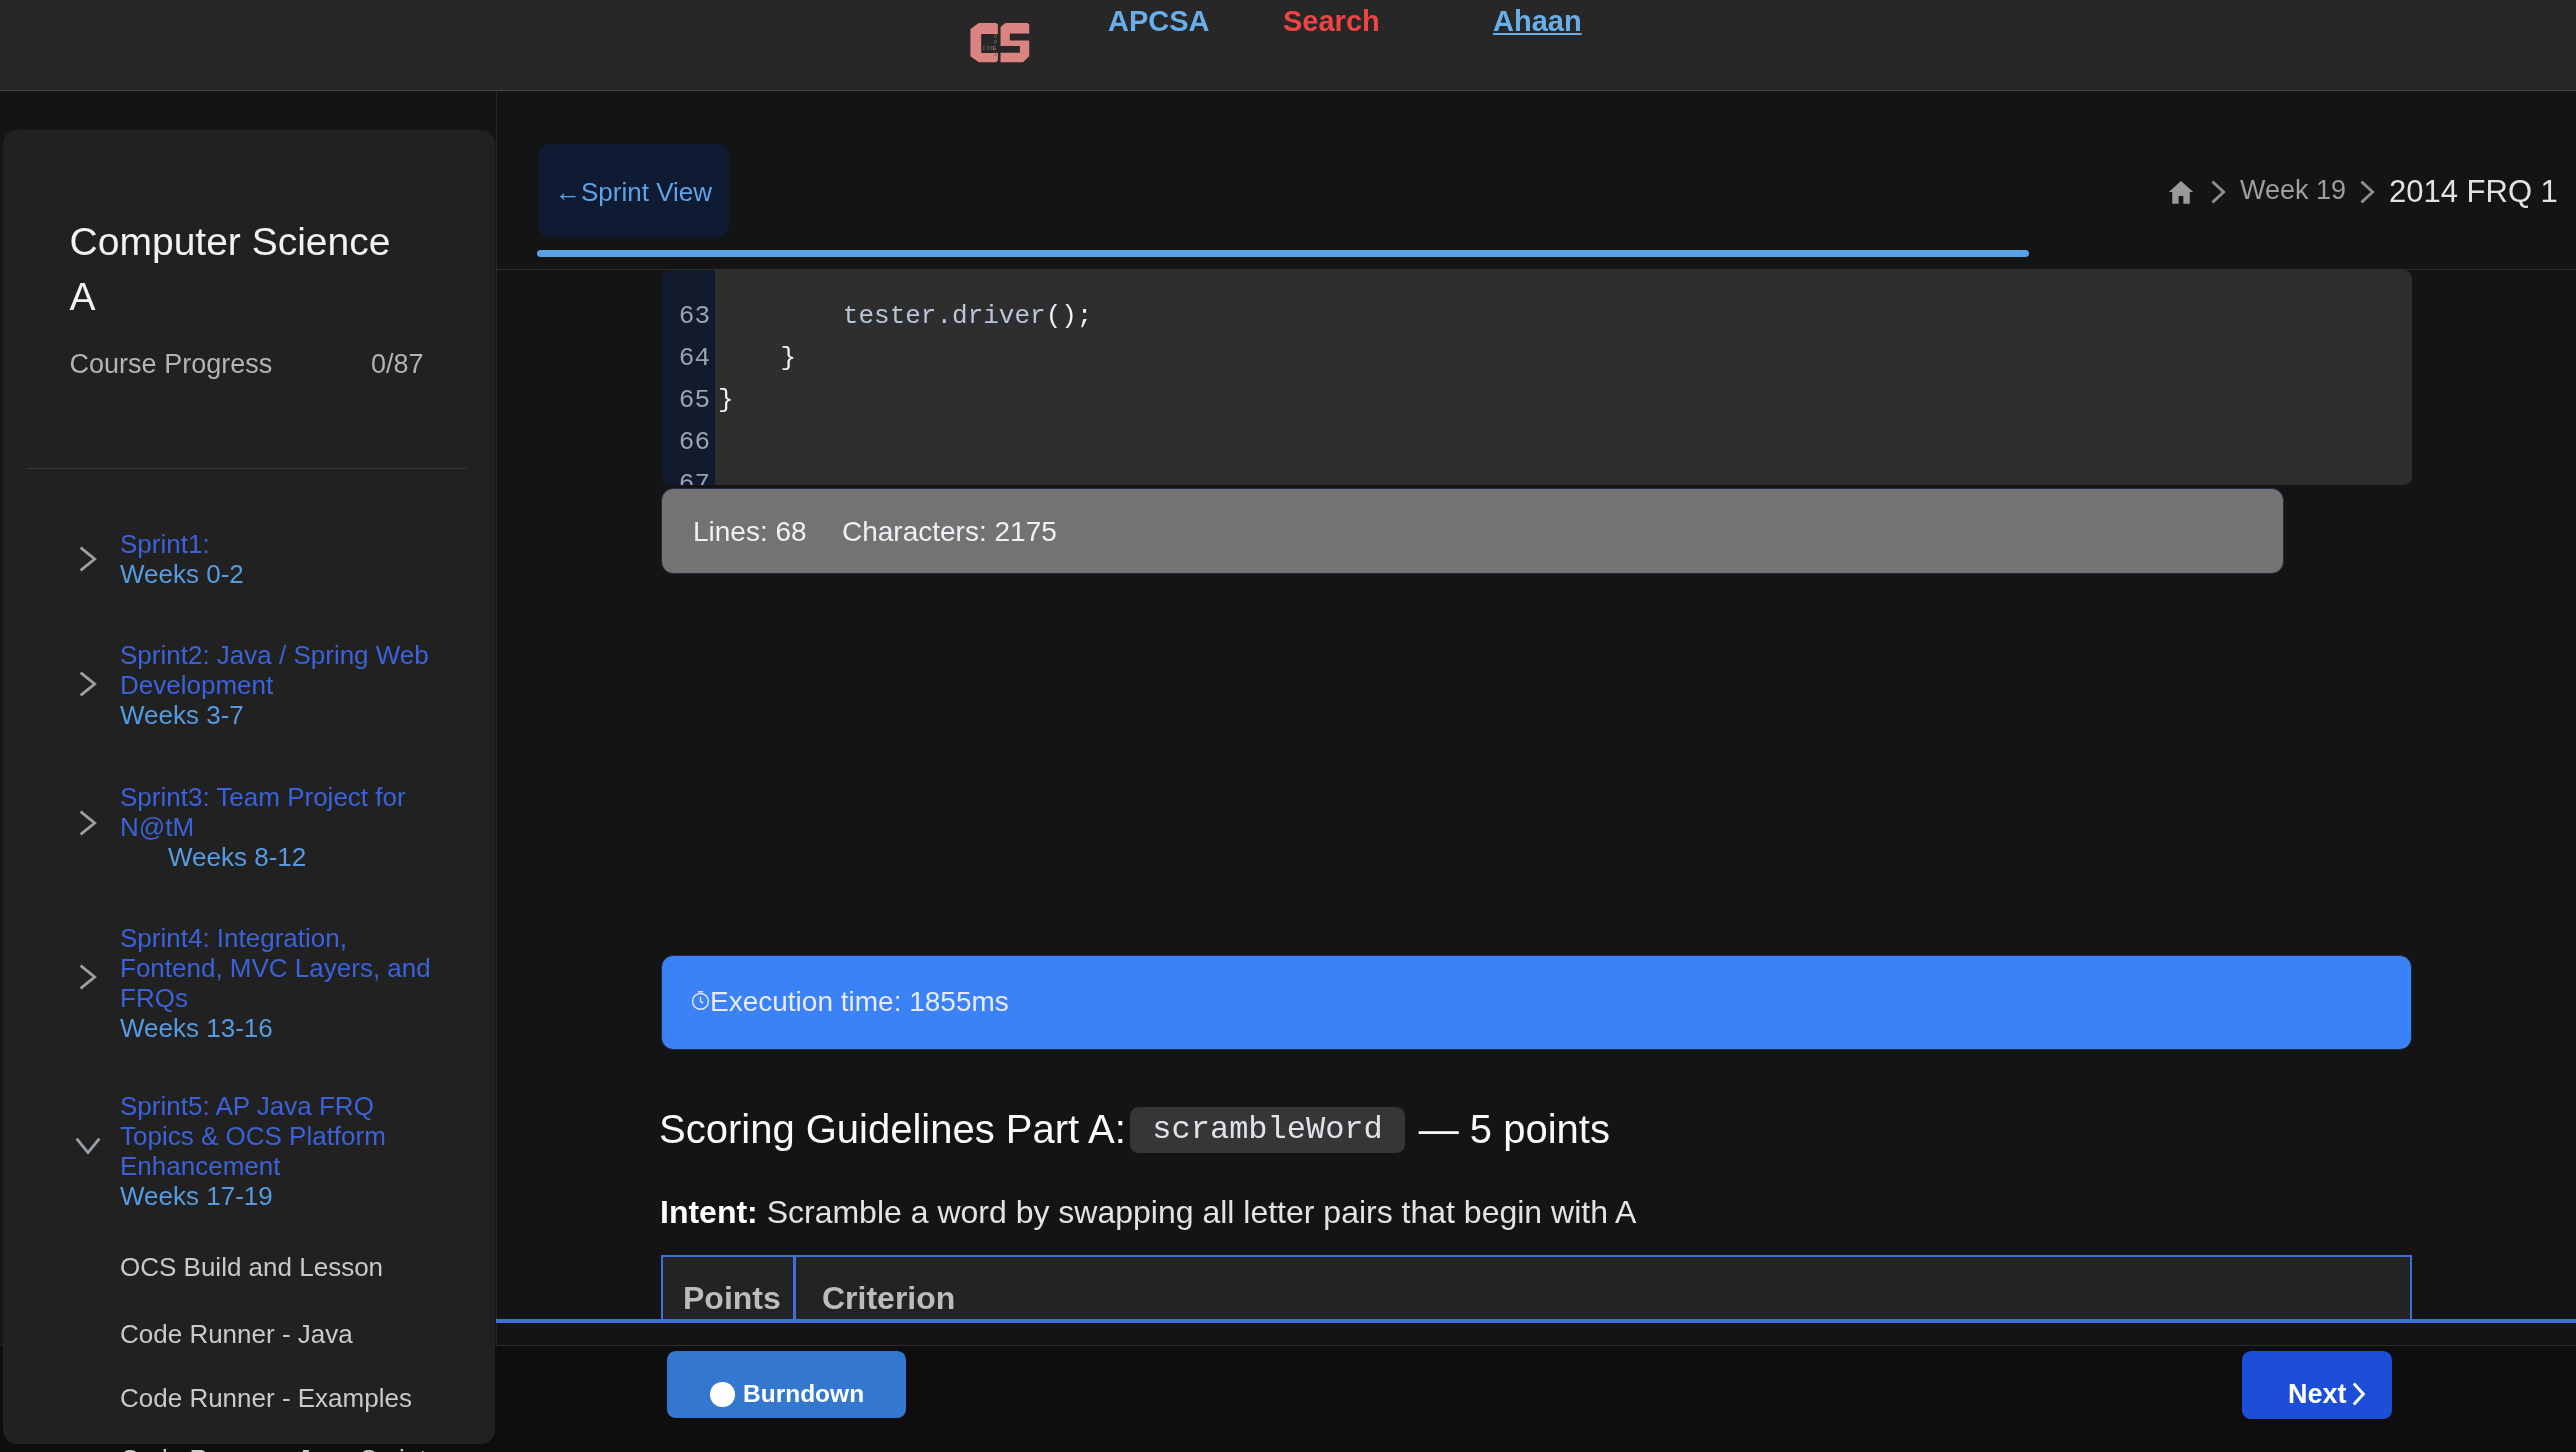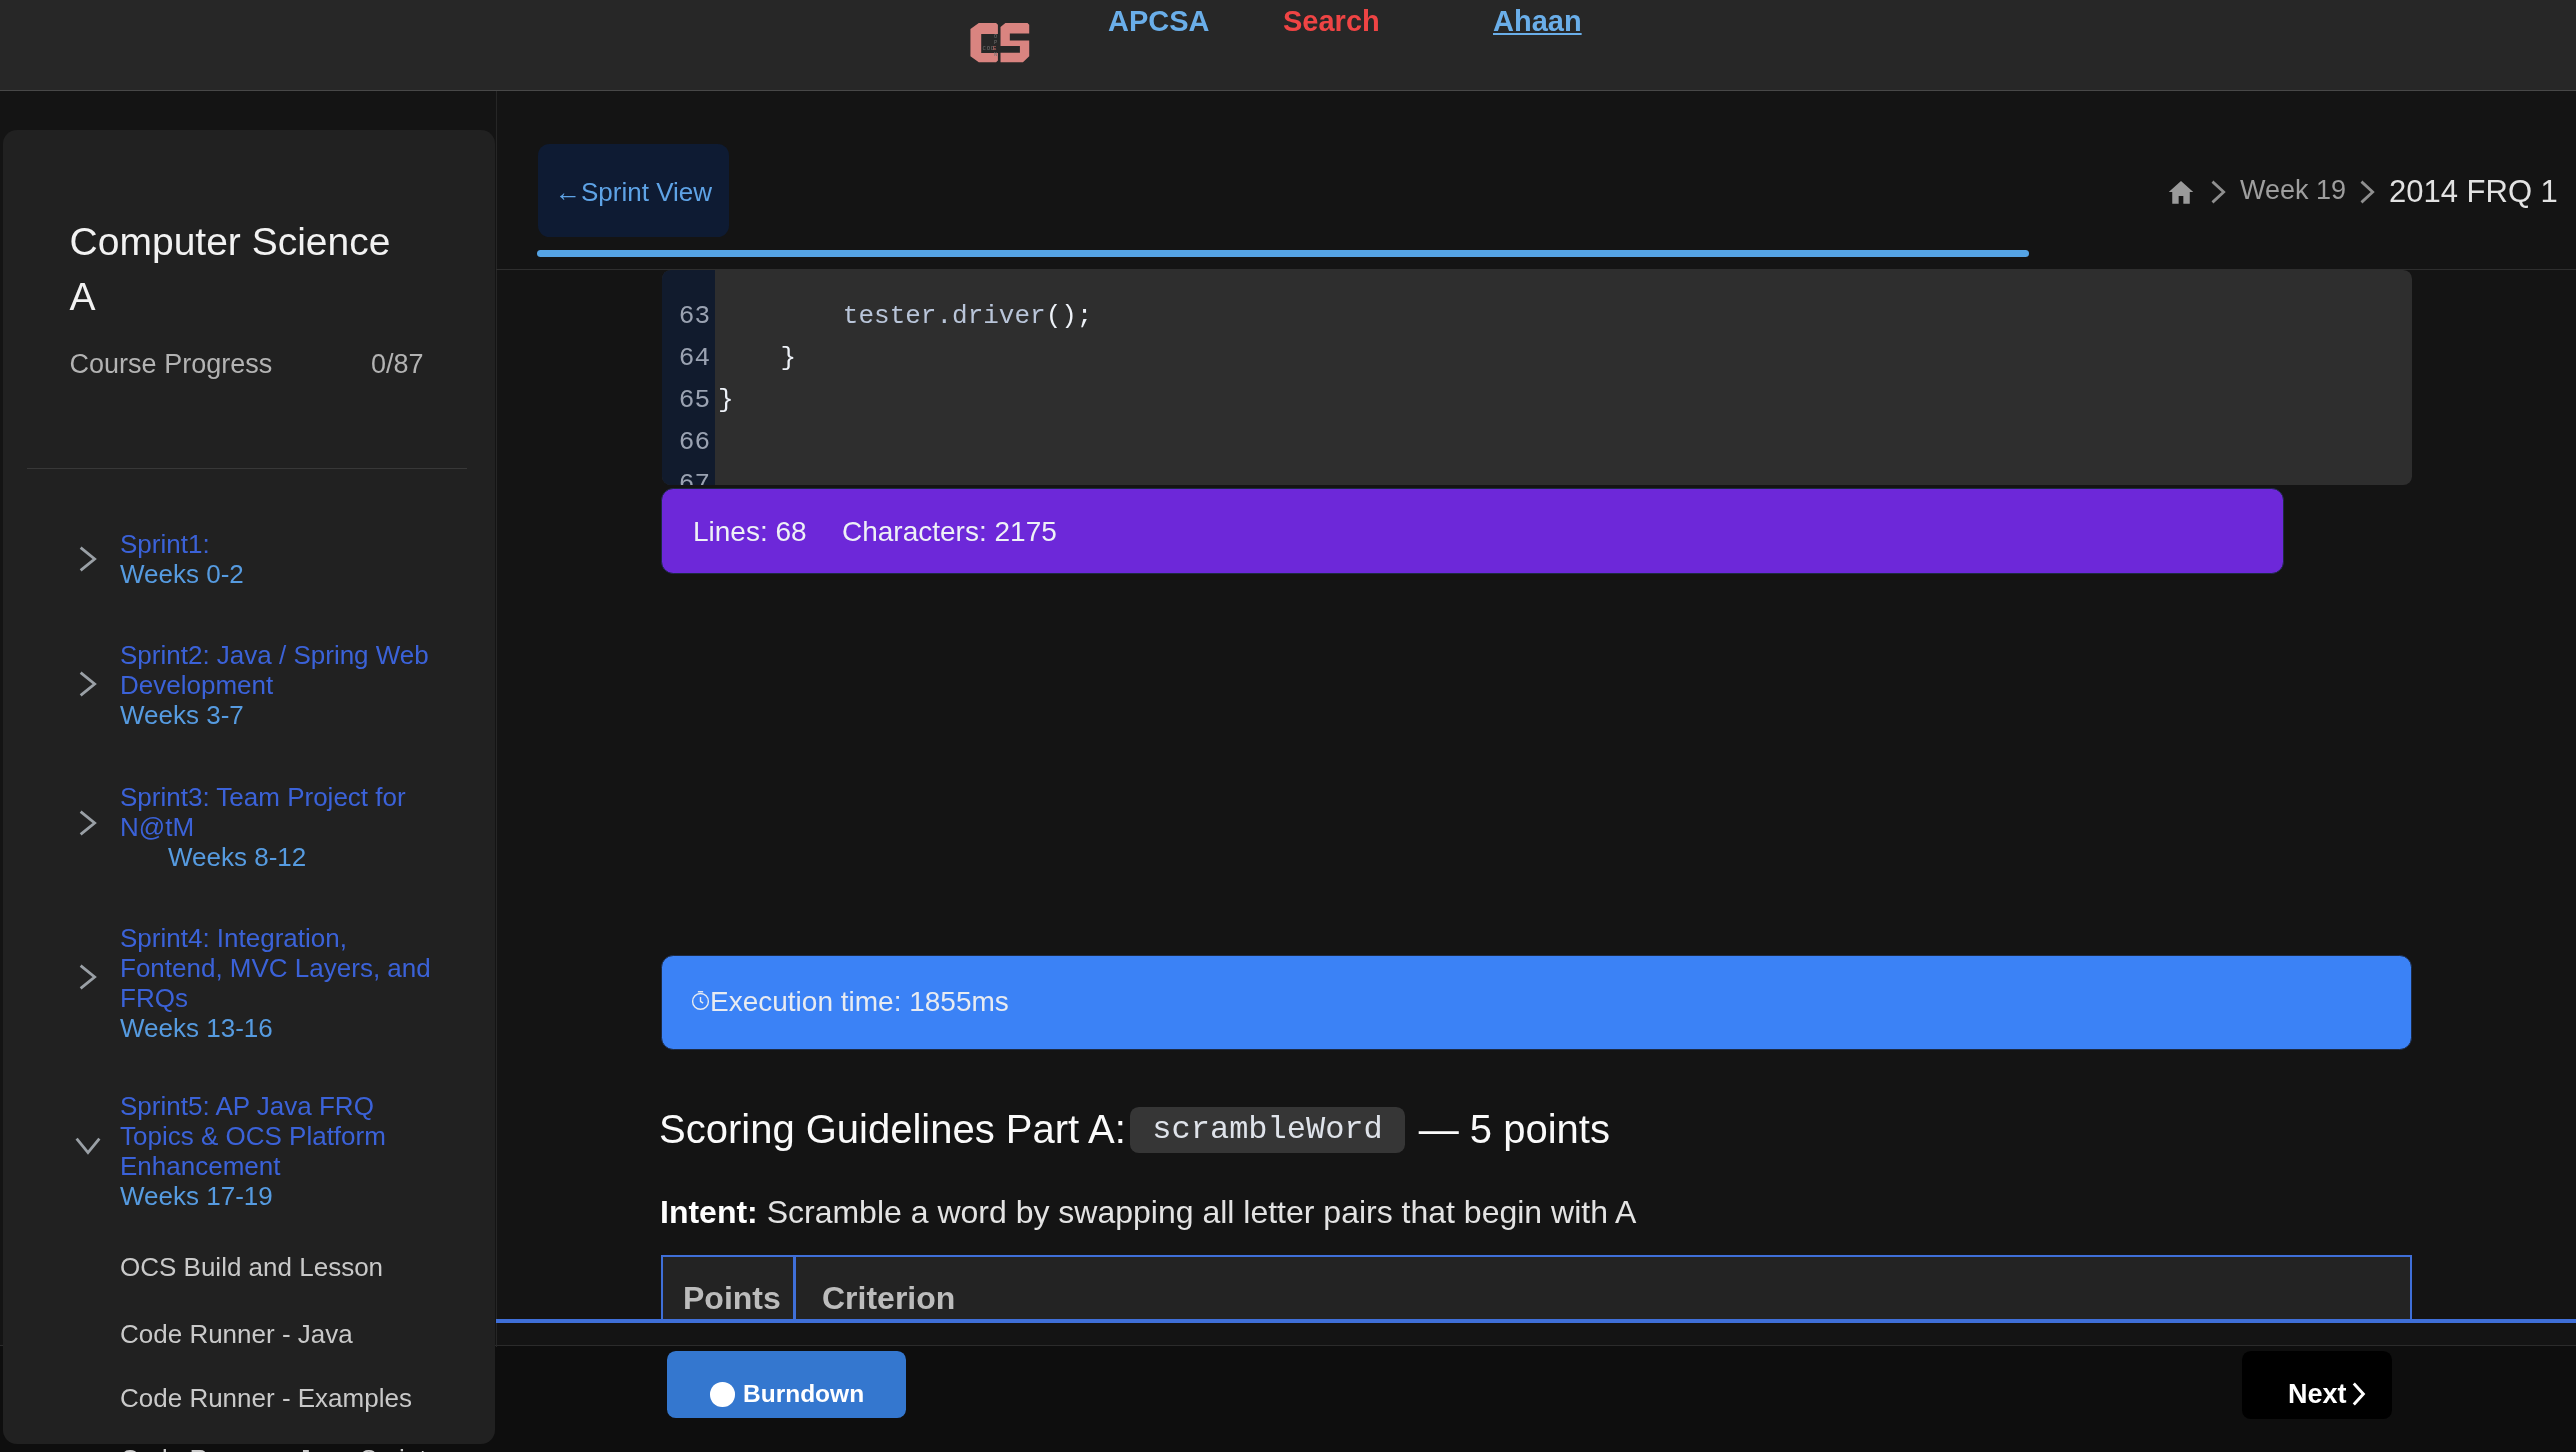--- a/index.html
+++ b/index.html
@@ -54,21 +54,21 @@
     <pre class="mono abs" style="left:0;top:5.3px;width:48px;text-align:right;font-size:26px;line-height:42px;color:#9aa2b1;">63
 64
 65
 66
 67</pre>
     <pre class="mono abs" style="left:56px;top:5.3px;font-size:26px;line-height:42px;color:#b9c5d9;">        tester.driver<span style="color:#eef2f8;">();</span>
     <span style="color:#eef2f8;">}</span>
 <span style="color:#eef2f8;">}</span></pre>
   </div>
 
-  <div class="abs" style="left:661px;top:488px;width:1623px;height:86px;background:#6d28d9;border:0.9px solid #1d2a44;border-radius:12.3px;">
+  <div class="abs" style="left:661px;top:488px;width:1623px;height:86px;background:#737373;border:0.9px solid #1d2a44;border-radius:12.3px;">
     <div class="abs" style="left:31px;top:27px;font-size:28px;color:#eef1f6;">Lines: 68</div>
     <div class="abs" style="left:180px;top:27px;font-size:28px;color:#eef1f6;">Characters: 2175</div>
   </div>
 
 
   <div class="abs" style="left:661px;top:955px;width:1751px;height:95px;background:#3b82f6;border:0.9px solid #1d2a44;border-radius:12.3px;">
     <svg class="abs" style="left:28px;top:34px;" width="21" height="21" viewBox="0 0 24 24" fill="none" stroke="#e8ebf1" stroke-width="1.6">
       <circle cx="12" cy="13" r="9"></circle>
       <path d="M12 8 v5 l3 2"></path>
       <path d="M9 2 h6"></path>
@@ -87,21 +87,21 @@
   <div class="abs" style="left:661px;top:1255px;width:1751px;height:67px;border:2.6px solid #3f6fd8;border-bottom:none;background:#232323;"></div>
   <div class="abs" style="left:793px;top:1257px;width:2.6px;height:64px;background:#3f6fd8;"></div>
   <div class="abs" style="left:683px;top:1280px;font-size:32px;font-weight:bold;color:#bcbcbc;">Points</div>
   <div class="abs" style="left:822px;top:1280px;font-size:32px;font-weight:bold;color:#bcbcbc;">Criterion</div>
   <div class="abs" style="left:496px;top:1319px;width:2080px;height:3.5px;background:#3f6fd8;"></div>
 
   <div class="abs" style="left:667px;top:1351px;width:239px;height:67px;background:#3477cf;border-radius:8.8px;">
     <div class="abs" style="left:43px;top:31px;width:24.5px;height:24.5px;border-radius:50%;background:#fff;"></div>
     <div class="abs" style="left:76px;top:29px;font-size:24.5px;font-weight:bold;color:#fff;">Burndown</div>
   </div>
-  <div class="abs" style="left:2242px;top:1351px;width:150px;height:68px;background:#000000;border-radius:8.8px;text-align:center;">
+  <div class="abs" style="left:2242px;top:1351px;width:150px;height:68px;background:#1d4ed8;border-radius:8.8px;text-align:center;">
     <div class="abs" style="left:46px;top:28px;font-size:27px;font-weight:bold;color:#fff;">Next</div>
     <svg class="abs" style="left:110px;top:30px;" width="14" height="26" viewBox="0 0 16 30">
       <polyline points="2,3 13,15 2,27" fill="none" stroke="#fff" stroke-width="3.4"></polyline>
     </svg>
   </div>
 
   <div class="abs" style="left:2.6px;top:130px;width:492px;height:1314px;background:#212121;border-radius:14px;overflow:hidden;">
     <div class="abs" style="left:67px;top:84px;width:368px;font-size:39px;line-height:55px;color:#f2f2f2;">Computer Science<br>A</div>
     <div class="abs" style="left:67px;top:219px;width:354px;display:flex;justify-content:space-between;font-size:27px;color:#b3b3b3;">
       <span>Course Progress</span>

